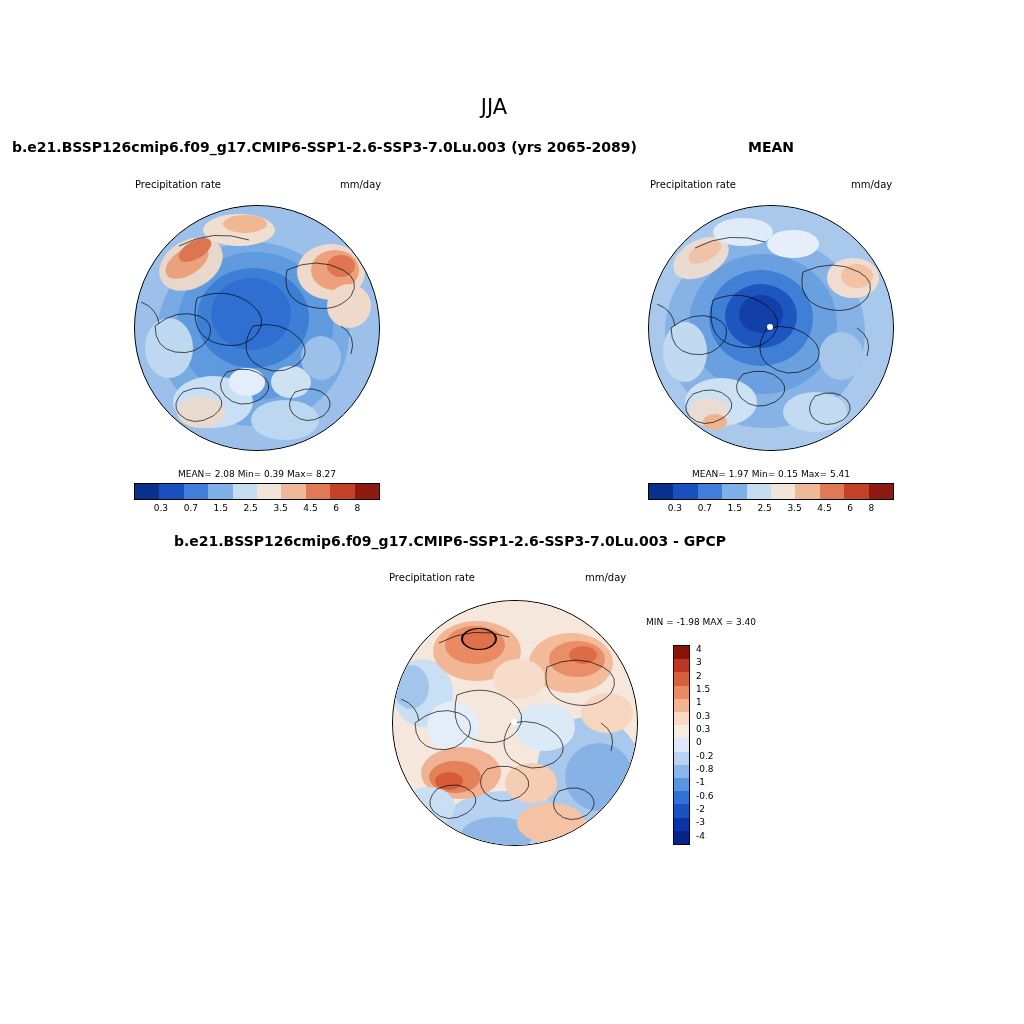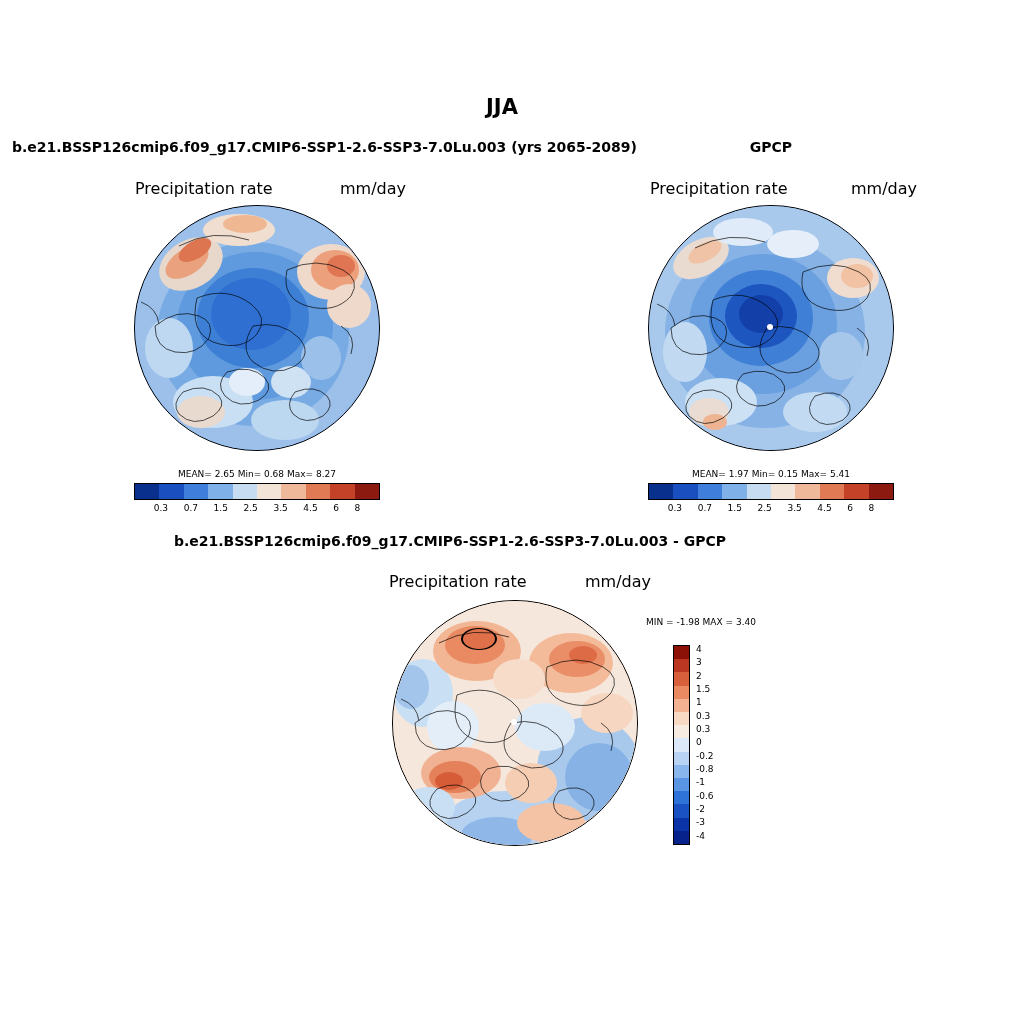--- a/index.html
+++ b/index.html
@@ -1,38 +1,38 @@
 <!DOCTYPE html>
 <html><head>
 <meta charset="utf-8">
 <style>
   html,body{margin:0;padding:0;background:#ffffff;}
   body{width:1024px;height:1024px;position:relative;font-family:"DejaVu Sans","Liberation Sans",sans-serif;color:#000;}
   .abs{position:absolute;}
   .ttl{font-size:21px;text-align:center;}
   .panel-title{font-size:14px;font-weight:bold;}
-  .lbl{font-size:16px;}
+  .lbl{font-size:10px;}
   .small{font-size:9px;}
   .globe{position:absolute;border-radius:50%;overflow:hidden;border:1px solid #000;box-sizing:border-box;}
   .cbar{position:absolute;display:flex;border:1px solid #000;box-sizing:border-box;}
   .cbar > div{flex:1 1 auto;height:100%;}
   .cbar-v{position:absolute;display:flex;flex-direction:column;border:1px solid #000;box-sizing:border-box;}
   .cbar-v > div{flex:1 1 auto;width:100%;}
   .ticks{position:absolute;display:flex;}
   .ticks span{flex:1 1 auto;text-align:center;font-size:9px;}
   .vticks{position:absolute;display:flex;flex-direction:column;}
   .vticks span{flex:1 1 auto;font-size:9px;line-height:1;}
   .ctr{text-align:center;}
   svg{display:block;}
   .polemark{position:absolute;width:6px;height:6px;border-radius:50%;background:#fff;}
 </style>
 </head>
 <body>
 
-<div class="abs ttl" style="left:8px;top:95px;width:988px;font-weight:bold;">JJA</div>
+<div class="abs ttl" style="left:0;top:95px;width:988px;">JJA</div>
 
 <div class="abs panel-title" style="left:12px;top:139px;">b.e21.BSSP126cmip6.f09_g17.CMIP6-SSP1-2.6-SSP3-7.0Lu.003 (yrs 2065-2089)</div>
 
 <div class="abs lbl" style="left:135px;top:179px;">Precipitation rate</div>
 <div class="abs lbl" style="left:340px;top:179px;">mm/day</div>
 
 <div class="globe" style="left:134px;top:205px;width:246px;height:246px;background:#6f9fe0;">
   <svg width="244" height="244" viewBox="0 0 244 244">
     <defs>
       <clipPath id="c1">
@@ -75,21 +75,21 @@
         <path d="M92 166 q24 -8 38 6 q10 12 -6 22 q-20 10 -34 -4 q-10 -12 2 -24z"></path>
         <path d="M48 186 q22 -10 36 4 q8 10 -6 20 q-20 12 -34 -2 q-8 -10 4 -22z"></path>
         <path d="M160 186 q20 -8 32 4 q8 10 -4 20 q-18 10 -30 -2 q-8 -10 2 -22z"></path>
         <path d="M206 120 q16 10 10 28"></path>
         <path d="M6 96 q16 6 18 22"></path>
       </g>
     </g>
   </svg>
 </div>
 
-<div class="abs small ctr" style="left:134px;top:469px;width:246px;">MEAN=   2.65  Min=   0.68  Max=   8.27</div>
+<div class="abs small ctr" style="left:134px;top:469px;width:246px;">MEAN=   2.08  Min=   0.39  Max=   8.27</div>
 
 <div class="cbar" style="left:134px;top:483px;width:246px;height:17px;">
   <div style="background:#08308c"></div>
   <div style="background:#1a4fbf"></div>
   <div style="background:#3f7fdb"></div>
   <div style="background:#7fb0e8"></div>
   <div style="background:#c6dcf0"></div>
   <div style="background:#f3e4d8"></div>
   <div style="background:#f0b89a"></div>
   <div style="background:#e07a55"></div>
@@ -100,21 +100,21 @@
   <span>0.3</span>
   <span>0.7</span>
   <span>1.5</span>
   <span>2.5</span>
   <span>3.5</span>
   <span>4.5</span>
   <span>6</span>
   <span>8</span>
 </div>
 
-<div class="abs panel-title ctr" style="left:648px;top:139px;width:246px;">GPCP</div>
+<div class="abs panel-title ctr" style="left:648px;top:139px;width:246px;">MEAN</div>
 
 <div class="abs lbl" style="left:650px;top:179px;">Precipitation rate</div>
 <div class="abs lbl" style="left:851px;top:179px;">mm/day</div>
 
 <div class="globe" style="left:648px;top:205px;width:246px;height:246px;background:#8fb8e8;">
   <svg width="244" height="244" viewBox="0 0 244 244">
     <defs>
       <clipPath id="c2">
           <circle cx="122" cy="122" r="122"></circle>
         </clipPath>

